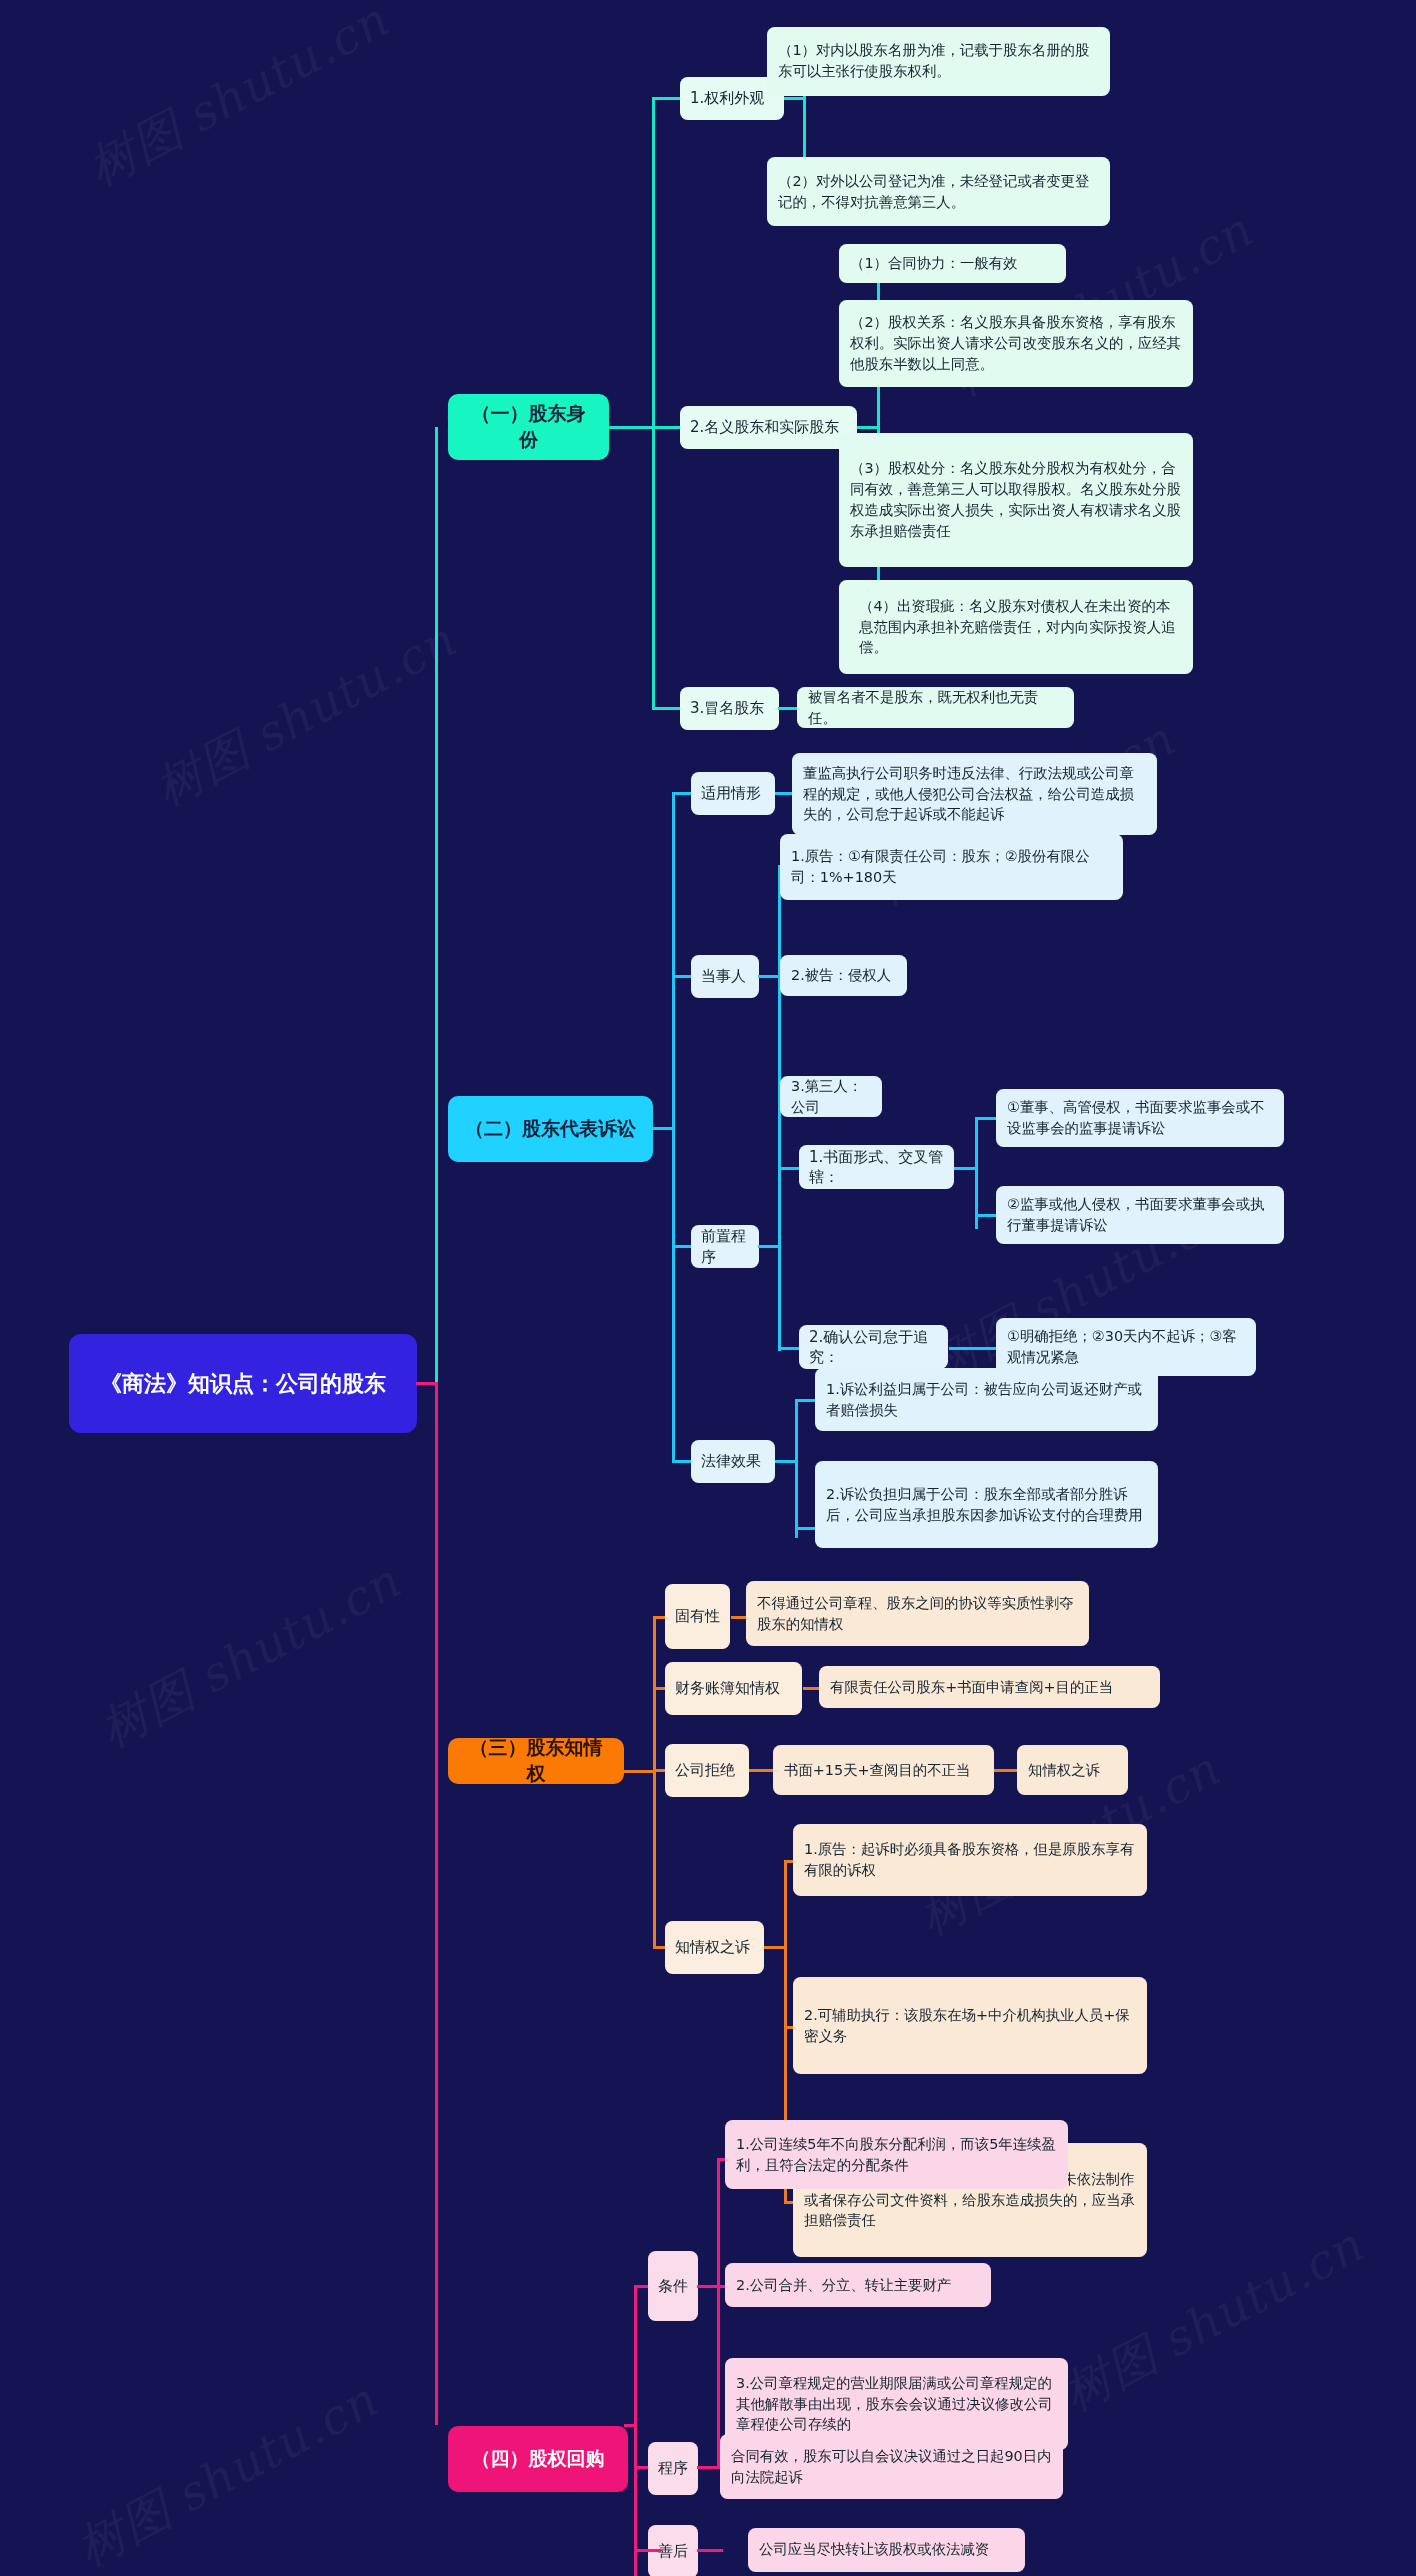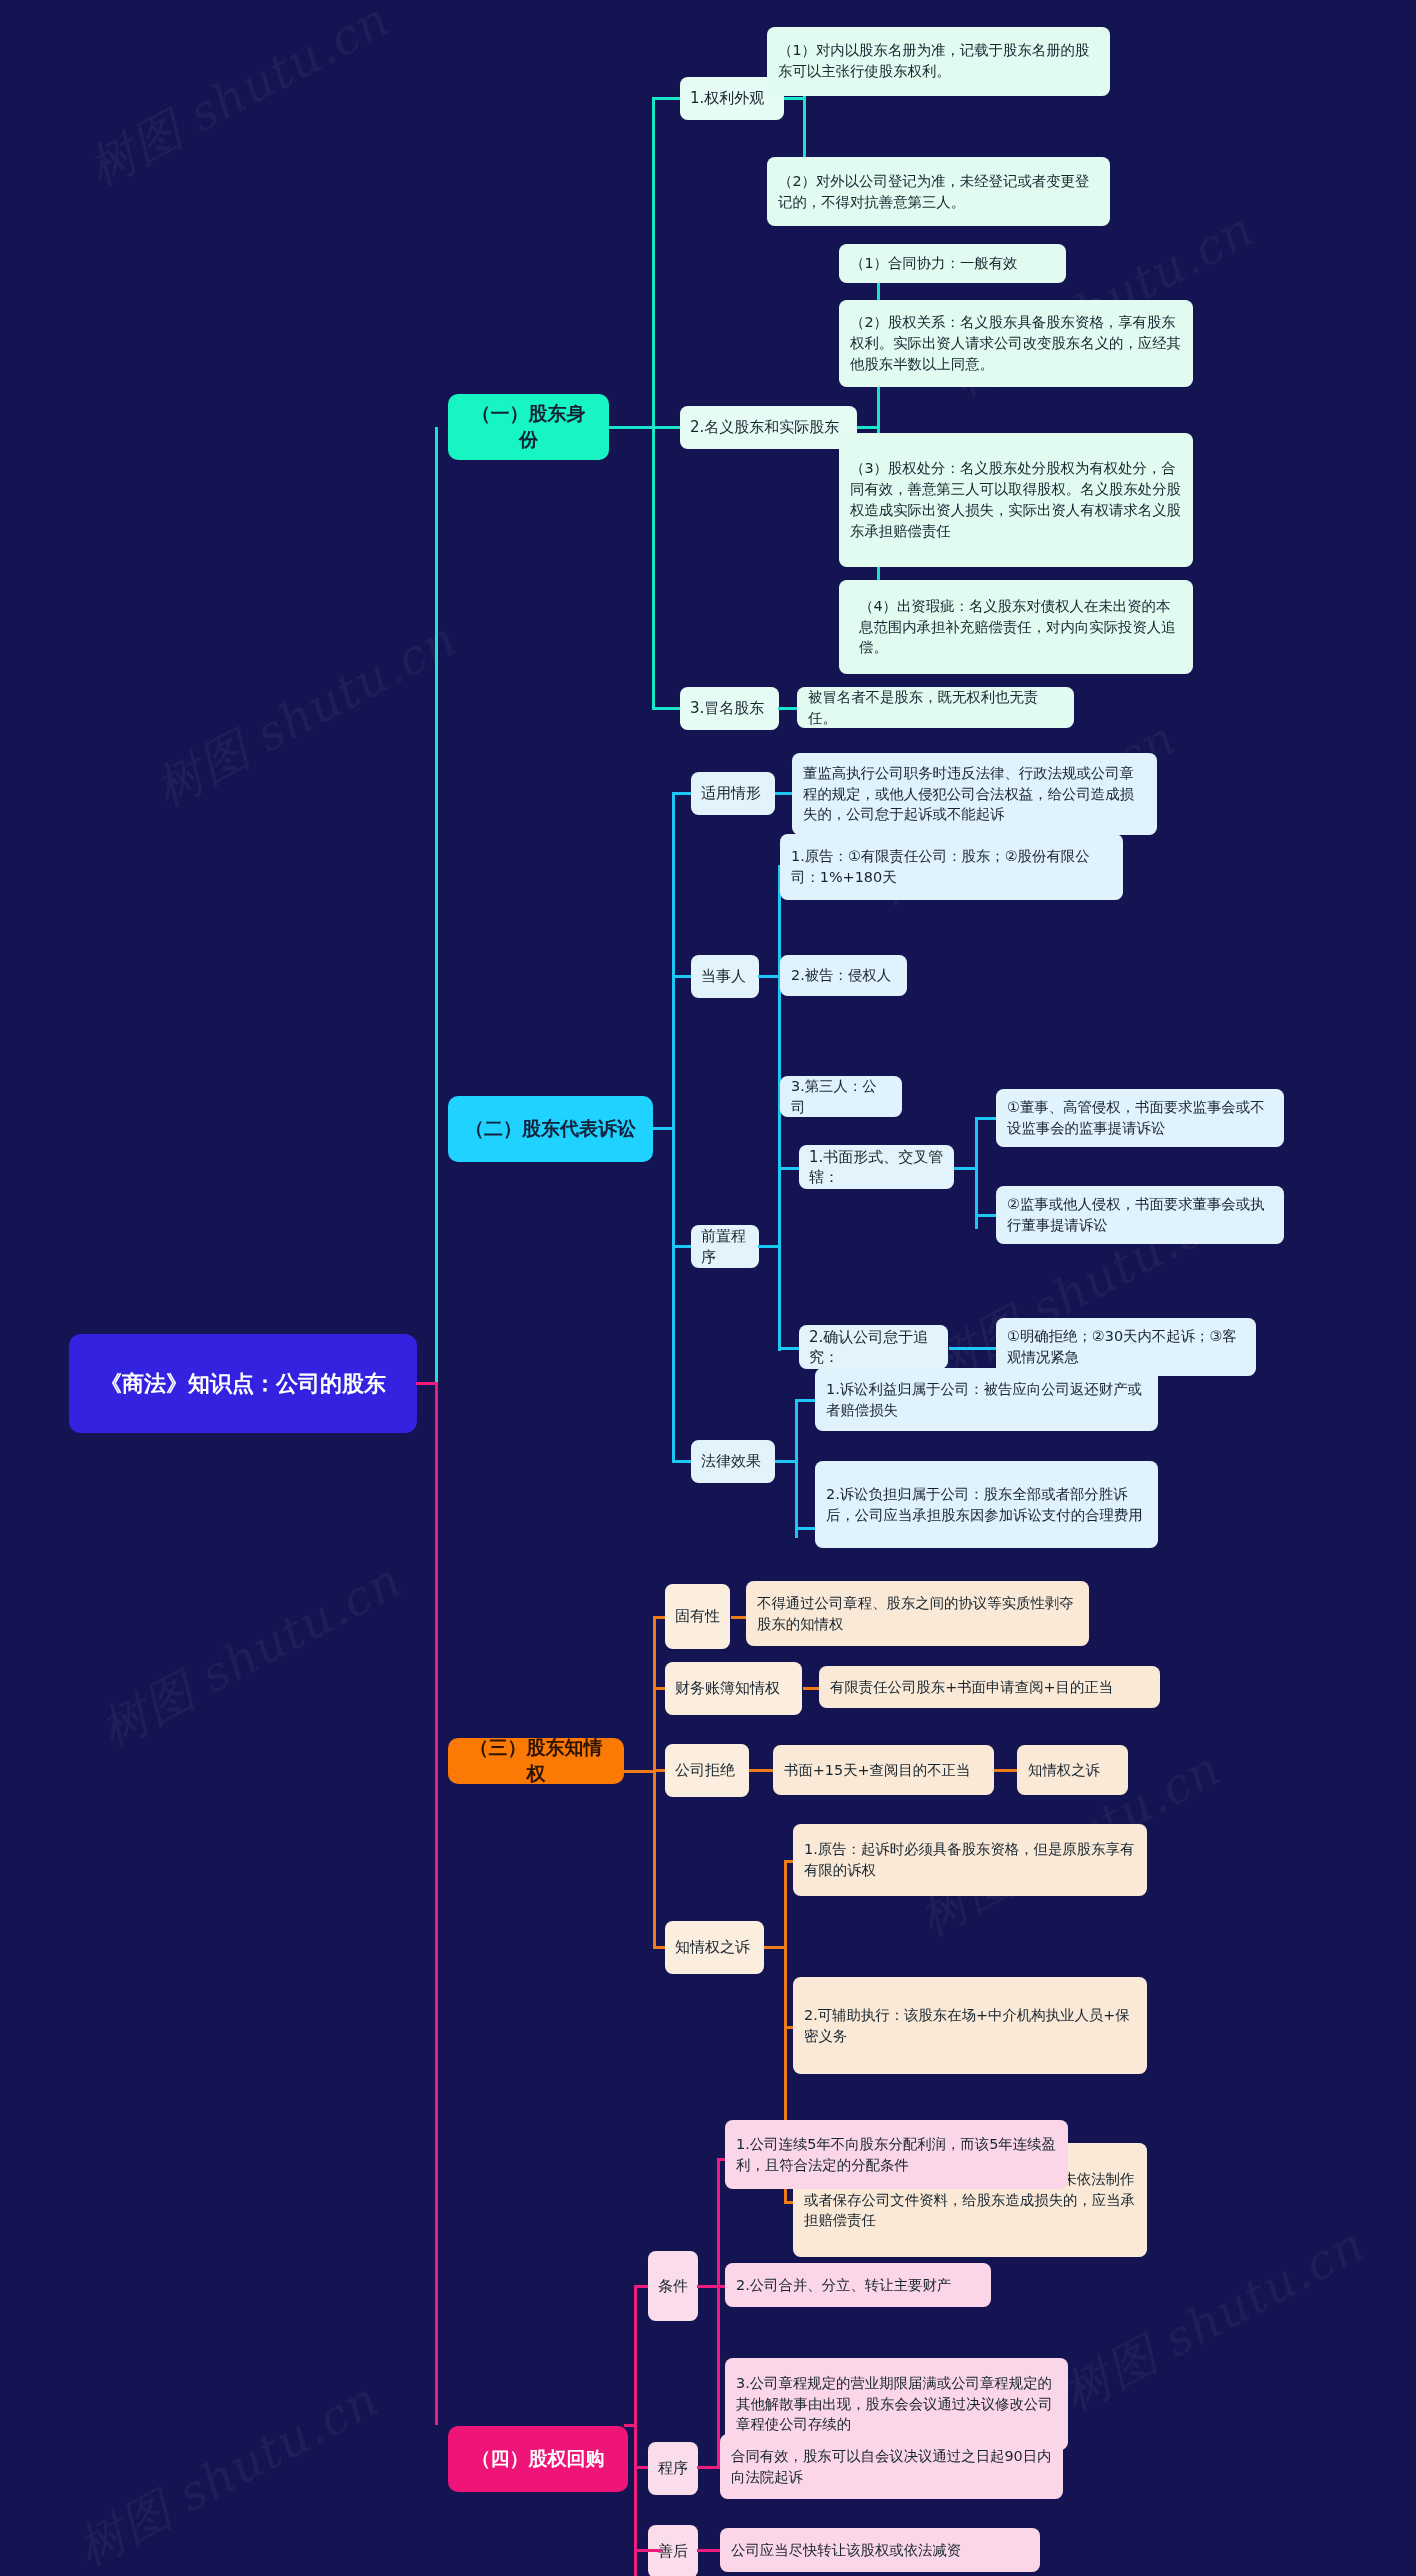--- a/index.html
+++ b/index.html
@@ -157,21 +157,21 @@
   <div class="ln c2" style="left:778px;top:865px;width:24px;height:3.3px;"></div>
   <div class="ln c2" style="left:778px;top:975px;width:24px;height:3.3px;"></div>
   <div class="ln c2" style="left:778px;top:1096px;width:24px;height:3.3px;"></div>
 
   <div class="node t3 c2" style="left:780px;top:834px;width:343px;height:66px;">
     <span class="tx">1.原告：①有限责任公司：股东；②股份有限公司：1%+180天</span>
   </div>
   <div class="node t3 c2" style="left:780px;top:955px;width:127px;height:41px;">
     <span class="tx">2.被告：侵权人</span>
   </div>
-  <div class="node t3 c2" style="left:780px;top:1076px;width:122px;height:41px;">
+  <div class="node t3 c2" style="left:780px;top:1076px;width:102px;height:41px;">
     <span class="tx">3.第三人：公司</span>
   </div>
 
   <div class="ln c2" style="left:672px;top:1245px;width:30px;height:3.3px;"></div>
   <div class="node t2 c2" style="left:691px;top:1225px;width:68px;height:43px;">
     <span class="tx">前置程序</span>
   </div>
   <div class="ln c2" style="left:758px;top:1245px;width:23px;height:3.3px;"></div>
   <div class="ln c2" style="left:778px;top:1168px;width:3.3px;height:183px;"></div>
   <div class="ln c2" style="left:778px;top:1167px;width:24px;height:3.3px;"></div>
@@ -308,18 +308,18 @@
   <div class="ln c4" style="left:697px;top:2466px;width:25.5px;height:3.3px;"></div>
   <div class="node t3 c4" style="left:720px;top:2434px;width:343px;height:65px;">
     <span class="tx">合同有效，股东可以自会议决议通过之日起90日内向法院起诉</span>
   </div>
 
   <div class="node t2 c4" style="left:648px;top:2525px;width:50px;height:53px;">
     <span class="tx">善后</span>
   </div>
   <div class="ln c4" style="left:634px;top:2549px;width:26.6px;height:3.3px;"></div>
   <div class="ln c4" style="left:697px;top:2549px;width:25.5px;height:3.3px;"></div>
-  <div class="node t3 c4" style="left:720px;top:2528px;width:320px;height:44px;">
+  <div class="node t3 c4" style="left:748px;top:2528px;width:277px;height:44px;font-family:Liberation Mono, monospace;">
     <span class="tx">公司应当尽快转让该股权或依法减资</span>
   </div>
 
 </div>
 
 
 </body></html>

